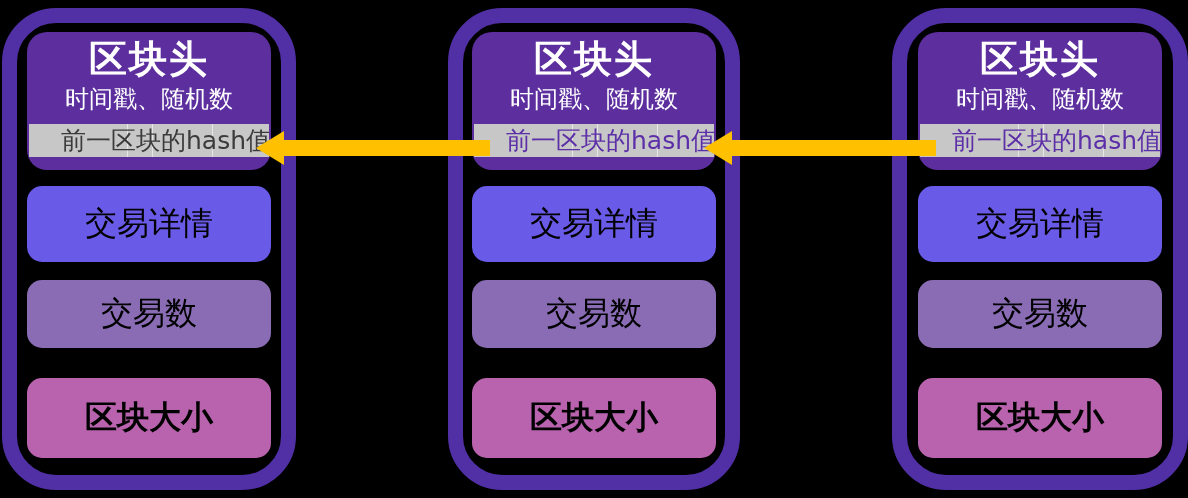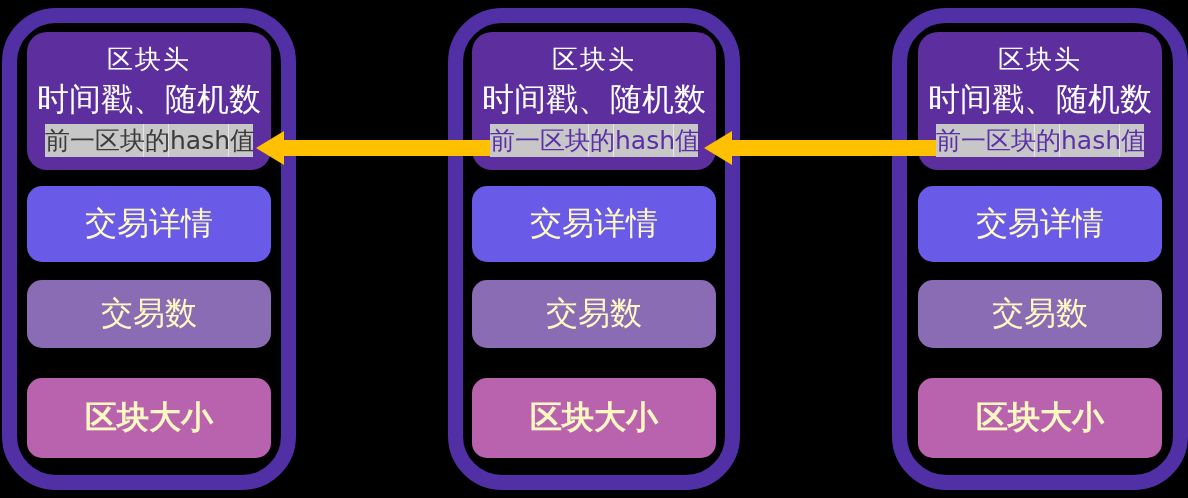--- a/index.html
+++ b/index.html
@@ -40,60 +40,61 @@
     height: 138px;
     background: #5C2E9E;
     border-radius: 20px;
     display: flex;
     flex-direction: column;
     align-items: center;
     color: #ffffff;
   }
   .header-title {
     margin-top: 4px;
-    font-size: 26px;
+    font-size: 38px;
     line-height: 46px;
-    font-weight: normal;
+    font-weight: bold;
     letter-spacing: 2px;
     white-space: nowrap;
   }
   .header-subtitle {
     margin-top: 3px;
-    font-size: 32px;
+    font-size: 24px;
     line-height: 28px;
     white-space: nowrap;
   }
   .hash-label {
     margin-top: 11px;
     width: 208px;
     height: 33px;
     background-color: #C7C7C7;
     
     background-image: linear-gradient(90deg,
       transparent 0 98px,  rgba(255,255,255,0.55) 98px 99px,
       transparent 99px 123px, rgba(255,255,255,0.55) 123px 124px,
       transparent 124px 183px, rgba(255,255,255,0.55) 183px 184px,
       transparent 184px);
     font-size: 25px;
     line-height: 33px;
     text-align: center;
     white-space: nowrap;
     overflow: hidden;
+    padding-left: 32px;
   }
   .hash-dark   { color: #3B3B3B; }
   .hash-purple { color: #5C2EA8; }
 
   
   .row {
     position: absolute;
     left: 50%;
     transform: translateX(-50%);
     width: 244px;
     border-radius: 15px;
-    color: #fef9c3;
+    color: #000000;
     font-size: 32px;
     display: flex;
     align-items: center;
     justify-content: center;
     white-space: nowrap;
   }
   .row-tx-details { top: 163px; height: 76px; background: #6A5AE8; }
   .row-tx-count   { top: 257px; height: 68px; background: #8A6CB5; }
   .row-block-size { top: 355px; height: 80px; background: #B963AF; font-weight: bold; }
 

